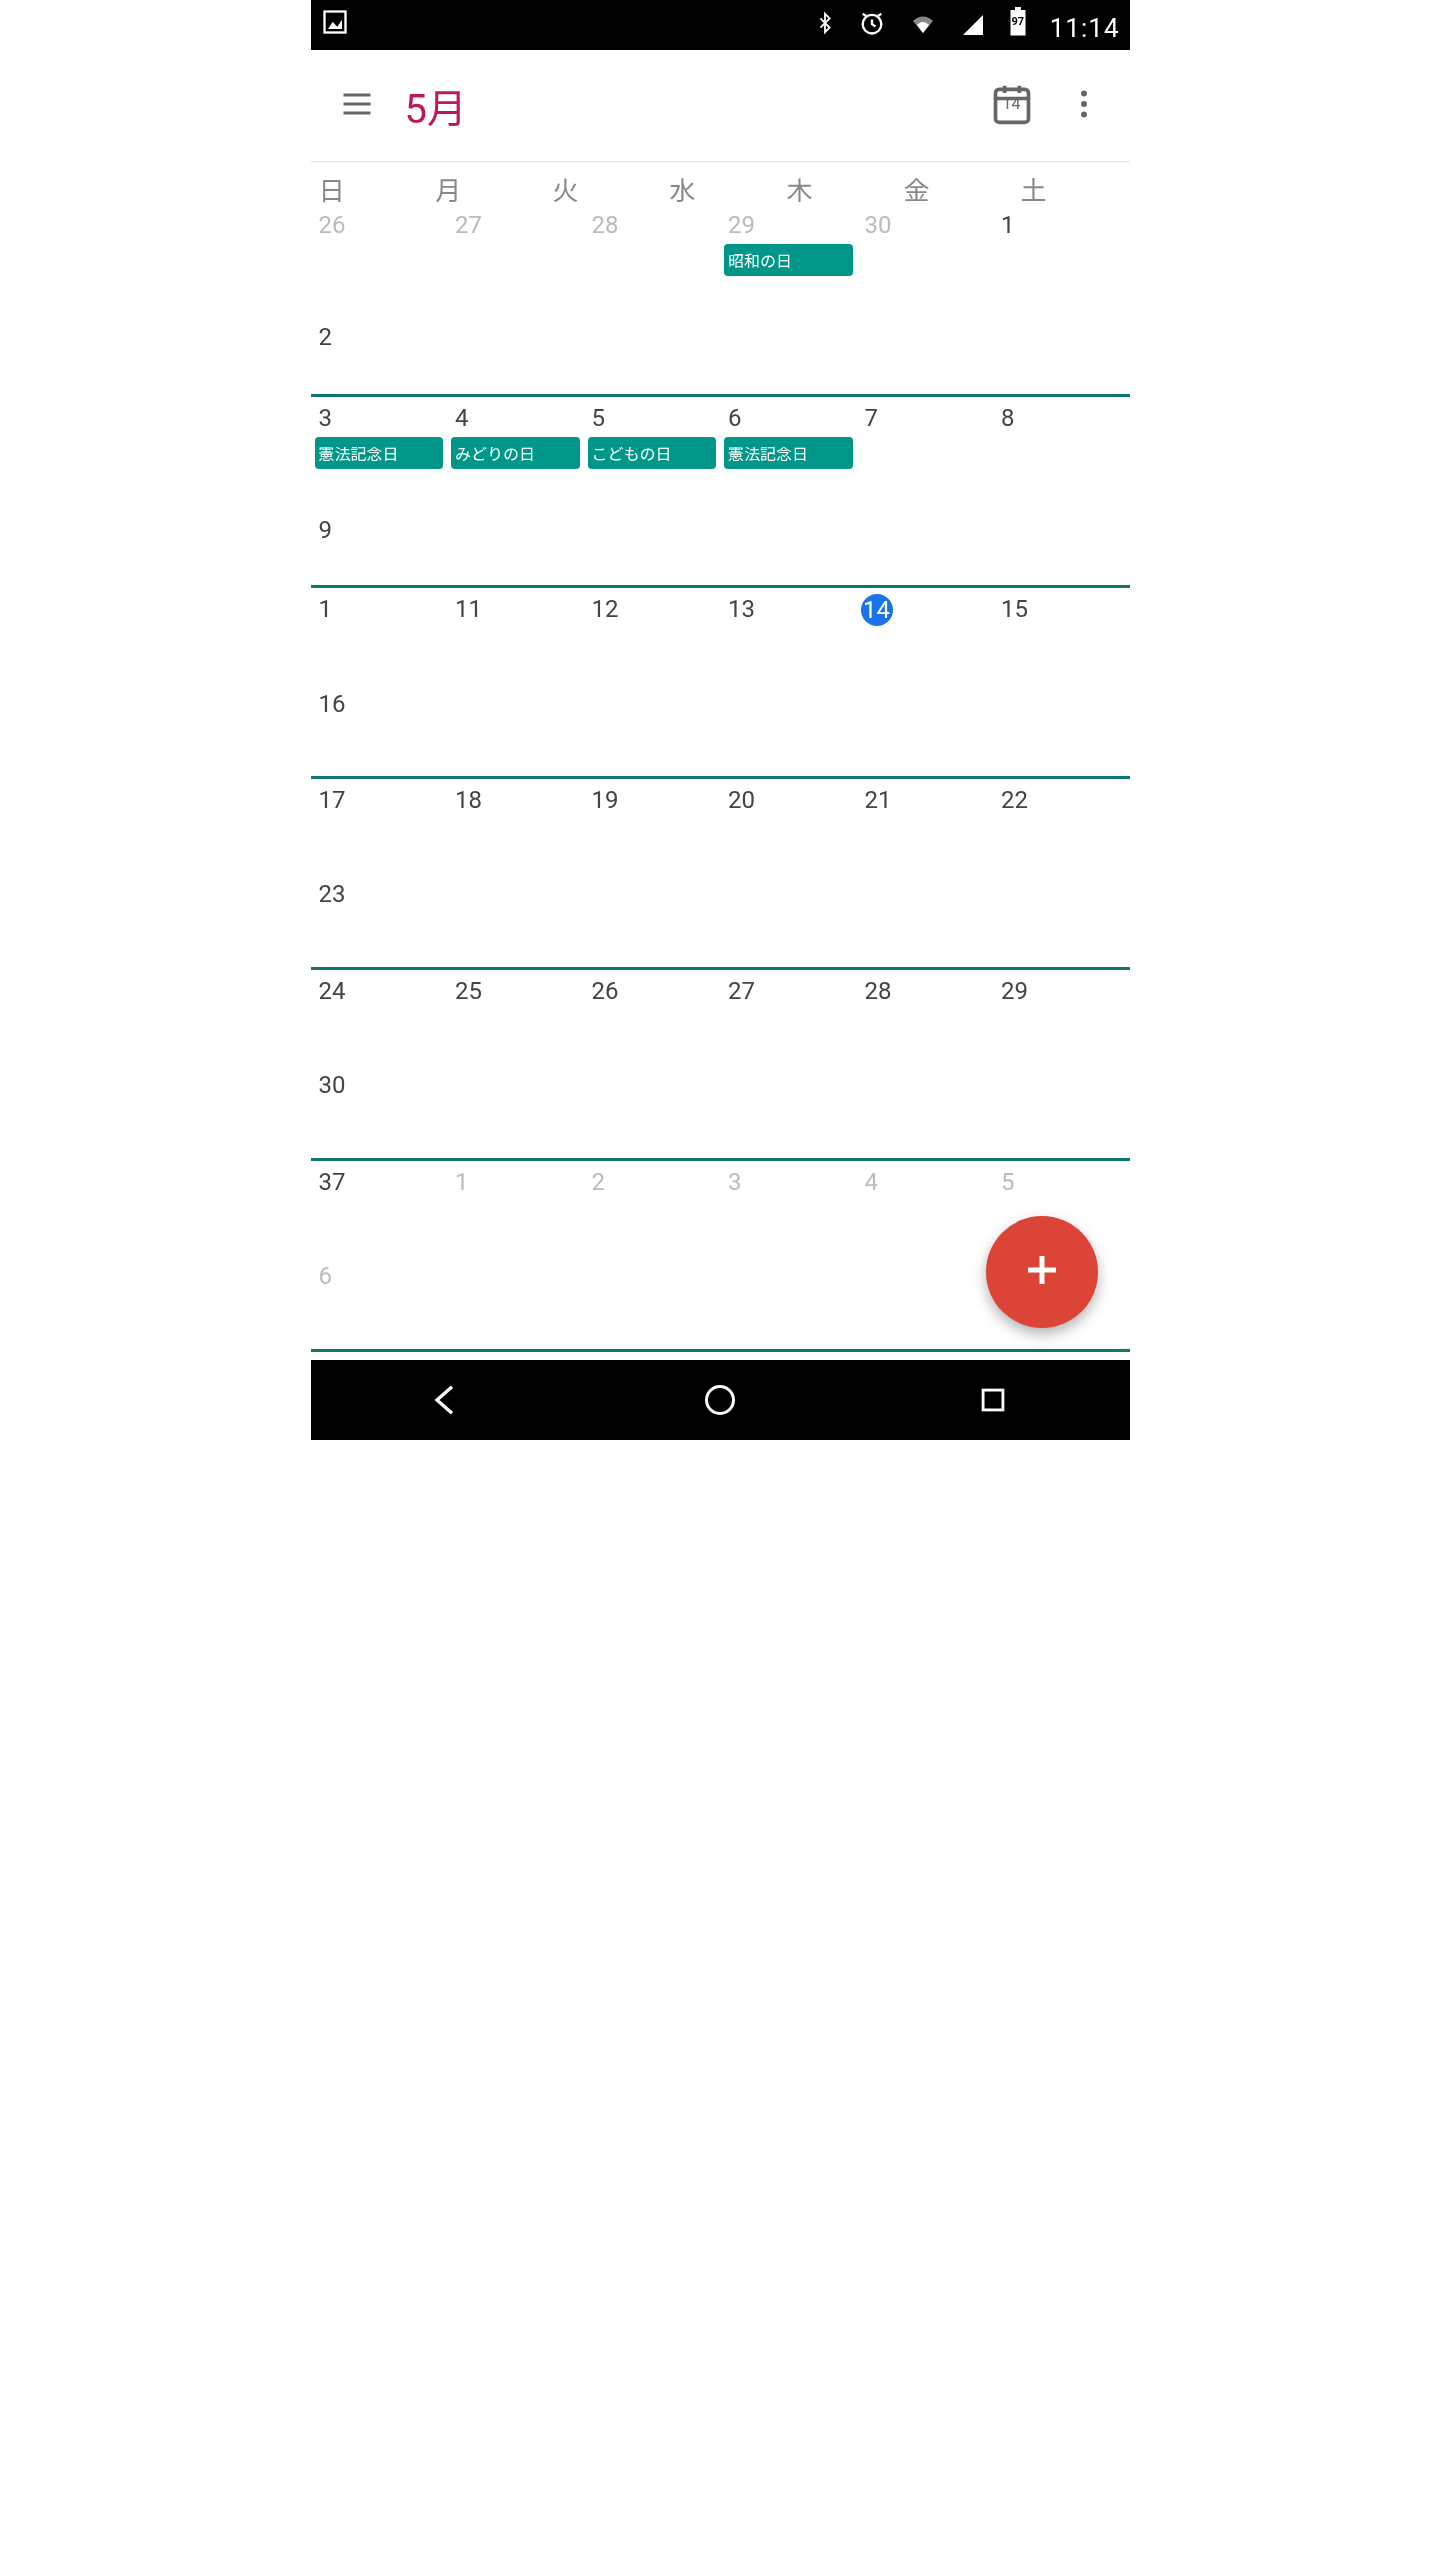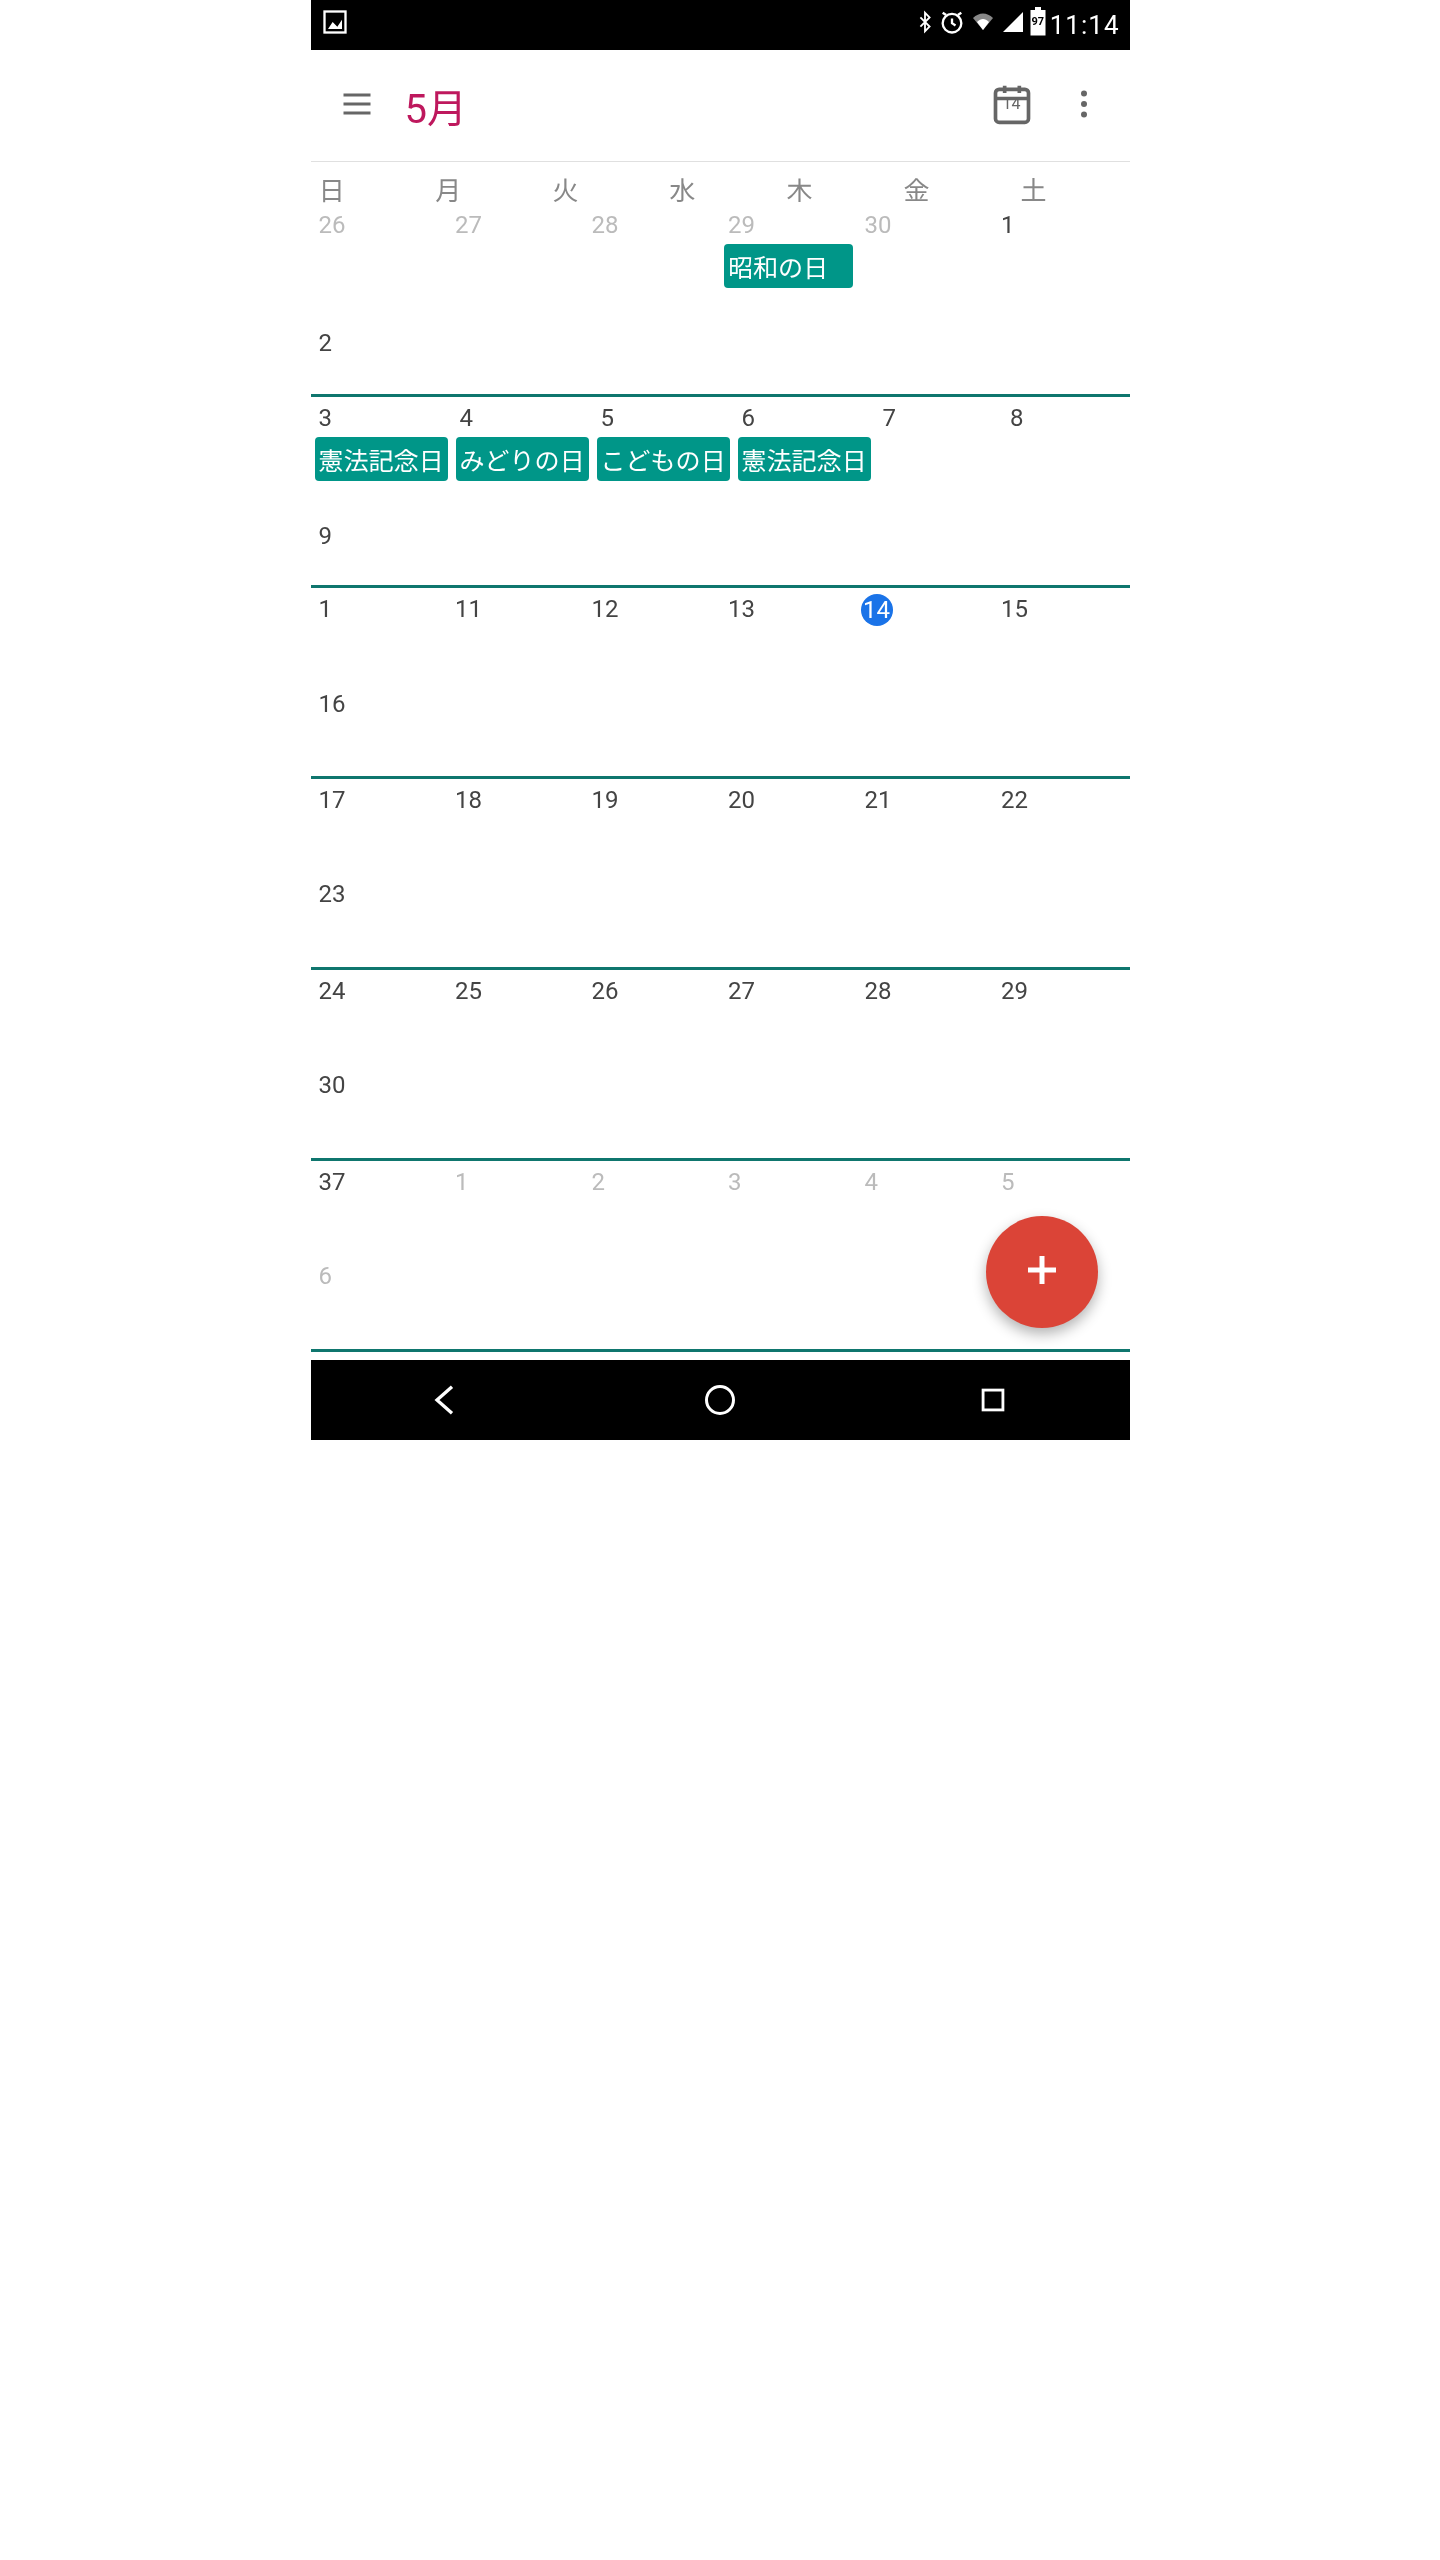--- a/index.html
+++ b/index.html
@@ -16,21 +16,21 @@
     height: 50px;
     background: #000;
     color: #fff;
     display: flex;
     align-items: center;
     justify-content: space-between;
     padding: 0 10px;
     font-size: 26px;
   }
   .statusbar .left { display: flex; align-items: center; }
-  .statusbar .right { display: flex; align-items: center; gap: 2px; }
+  .statusbar .right { display: flex; align-items: flex-end; gap: 22px; }
   .statusbar .right svg { fill: #fff; }
   .sb-time { font-weight: 400; letter-spacing: 1px; }
   .appbar {
     height: 112px;
     background: #fff;
     display: flex;
     align-items: center;
     padding: 0 10px;
     border-bottom: 1px solid #e0e0e0;
     color: #555;
@@ -80,21 +80,21 @@
     color: #fff;
     border-radius: 50%;
     width: 32px; height:32px;
     text-align:center;
     line-height:32px;
     padding: 0;
   }
   .event {
     background: #009688;
     color: #fff;
-    font-size: 25px;
+    font-size: 16px;
     padding: 4px 4px;
     border-radius: 4px;
     margin-top: 4px;
     white-space: nowrap;
     overflow: hidden;
   }
   .fab {
     position: absolute;
     right: 32px;
     bottom: 112px;

